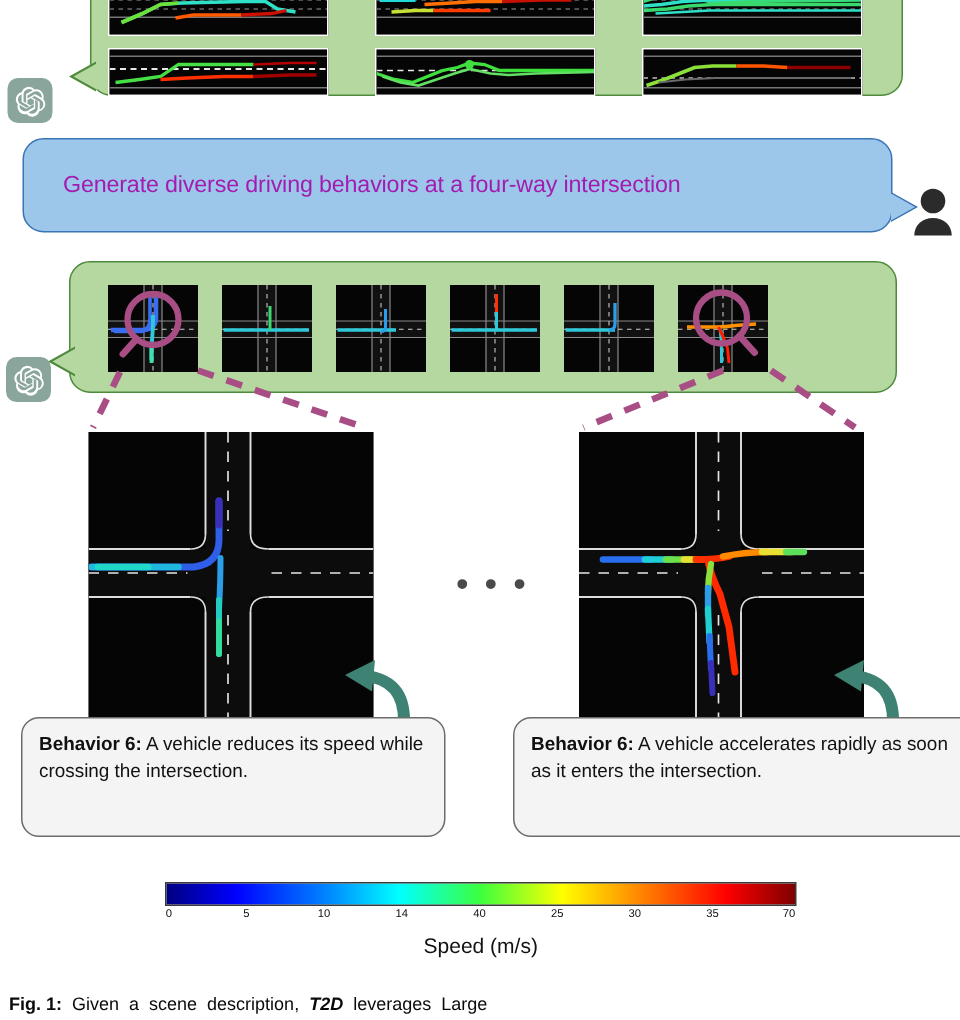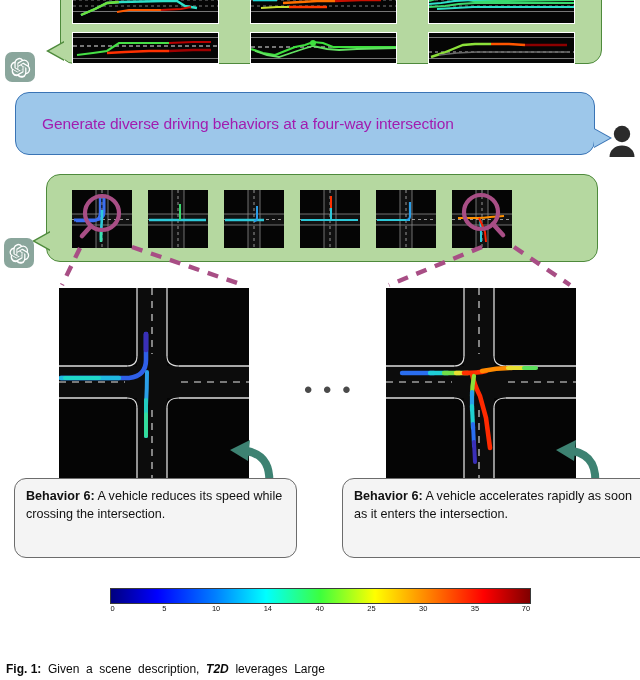--- a/index.html
+++ b/index.html
@@ -473,19 +473,20 @@
       <span style="left:0.6%;">0</span>
       <span style="left:12.9%;">5</span>
       <span style="left:25.2%;">10</span>
       <span style="left:37.5%;">14</span>
       <span style="left:49.8%;">40</span>
       <span style="left:62.1%;">25</span>
       <span style="left:74.4%;text-align:center;">30</span>
       <span style="left:86.7%;">35</span>
       <span style="left:98.8%;">70</span>
     </div>
+    <div class="cbar-label" style="top:34px;">Speed (m/s)</div>
   </div>
 
   <div class="paper-caption" style="top:662px;">
     <span class="b">Fig. 1:</span><span>&nbsp;&nbsp;Given&nbsp; a&nbsp; scene&nbsp; description,&nbsp; </span><span class="bi">T2D</span><span>&nbsp; leverages&nbsp; Large</span>
   </div>
 
 </div>
 
 </body></html>

